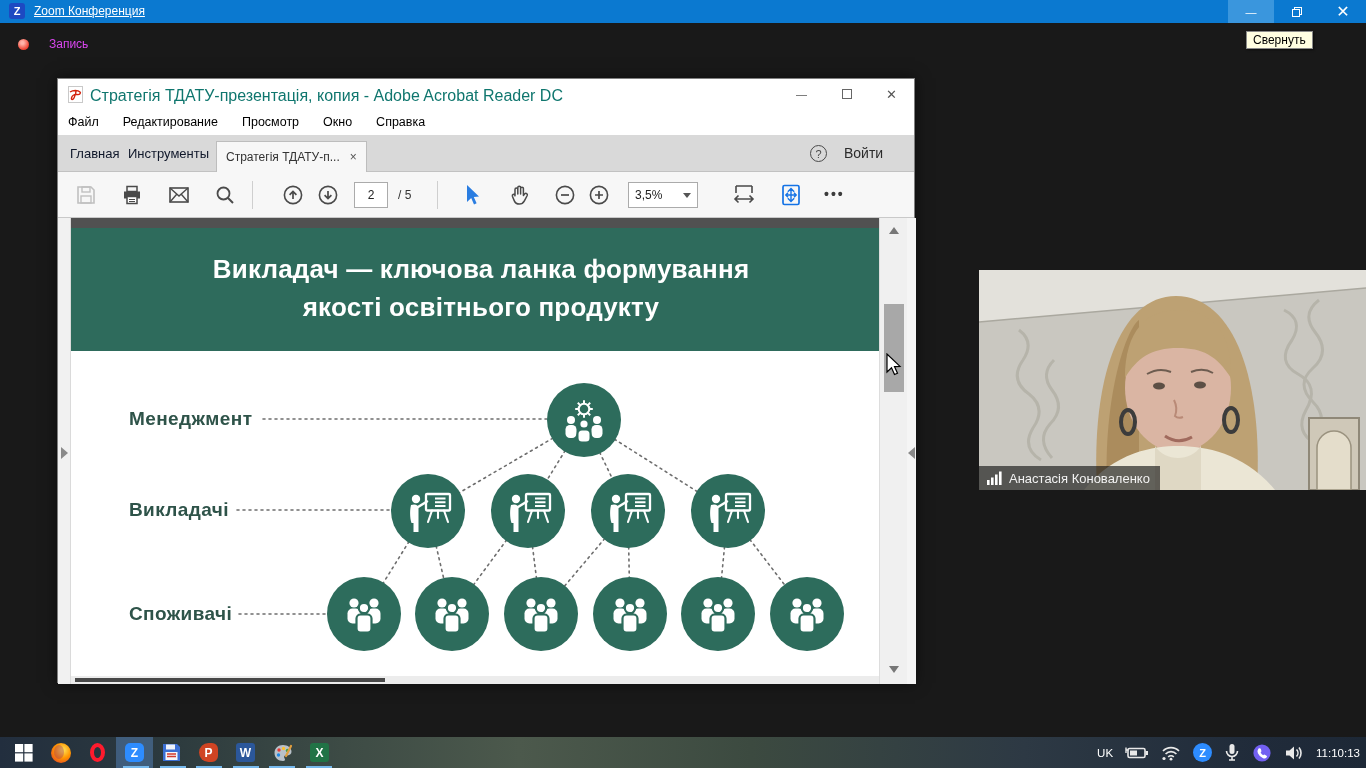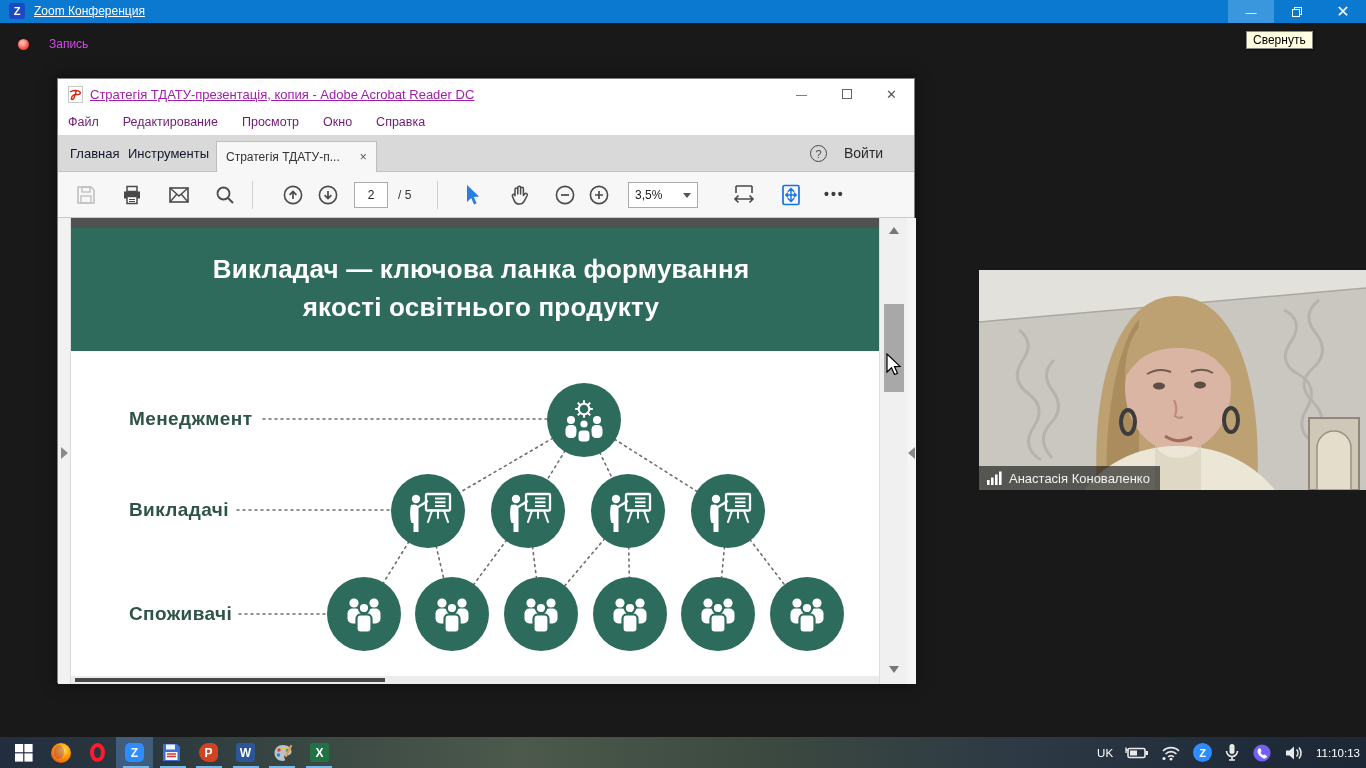--- a/index.html
+++ b/index.html
@@ -20,29 +20,29 @@
   .record-dot { width:11px; height:11px; border-radius:50%;
      background:radial-gradient(circle at 40% 35%, #ffb3a8 15%, #ef4130 70%); }
   .record-text { color:#d946ef; font-size:12px; margin-left:20px; }
   .tooltip { background:#fffee1; border:1px solid #8a8a8a; color:#000; font-size:12px;
      padding:1px 6px; box-shadow:1px 1px 2px rgba(0,0,0,.5); }
 
   
   .acr-win { left:57px; top:78px; width:858px; height:605px; background:#fff;
      border:1px solid #7f7f7f; box-shadow:0 0 14px rgba(0,0,0,.55); }
   .acr-titlebar { left:0; top:0; width:100%; height:30px; background:#fff; }
-  .acr-title { color:#a21caf; font-size:13px;text-decoration:underline; }
+  .acr-title { color:#0f766e; font-size:16px; }
   .acr-ctrl { width:45px; height:30px; display:flex; align-items:center; justify-content:center; color:#555; font-size:13px; }
   .max-glyph { width:10px; height:10px; border:1px solid #666; }
   .acr-menubar { left:0; top:30px; width:100%; height:26px; background:#fff; display:flex; align-items:center; padding-left:10px; gap:24px; }
-  .menu-item { font-size:12.5px; color:#701a75; }
+  .menu-item { font-size:12.5px; color:#000000; }
   .acr-tabbar { left:0; top:56px; width:100%; height:37px; background:#d9d9d9; border-bottom:1px solid #c2c2c2; }
   .tab-plain { font-size:13px; color:#0f172a; }
   .tab-active { background:#f7f7f7; border:1px solid #bdbdbd; border-bottom:none; height:31px;
-     display:flex; align-items:center; padding:0 9px; gap:20px; font-size:12px; color:#333; }
+     display:flex; align-items:center; padding:0 9px; gap:10px; font-size:12px; color:#333; }
   .help-circle { width:17px; height:17px; border:1.4px solid #4a4a4a; border-radius:50%;
      display:flex; align-items:center; justify-content:center; font-size:11px; color:#4a4a4a; }
   .signin { font-size:14px; color:#2b2b2b; }
   .acr-toolbar { left:0; top:93px; width:100%; height:46px; background:#f7f7f7; border-bottom:1px solid #c9c9c9; }
   .tb-sep { width:1px; height:28px; background:#cfcfcf; top:9px; }
   .pagebox { width:34px; height:26px; background:#fff; border:1px solid #ababab; text-align:center;
      font-size:12px; color:#222; line-height:24px; }
   .slash { font-size:12px; color:#333; }
   .zoombox { width:70px; height:26px; background:#fff; border:1px solid #ababab; display:flex;
      align-items:center; justify-content:space-between; padding:0 6px; font-size:12px; color:#222; }

